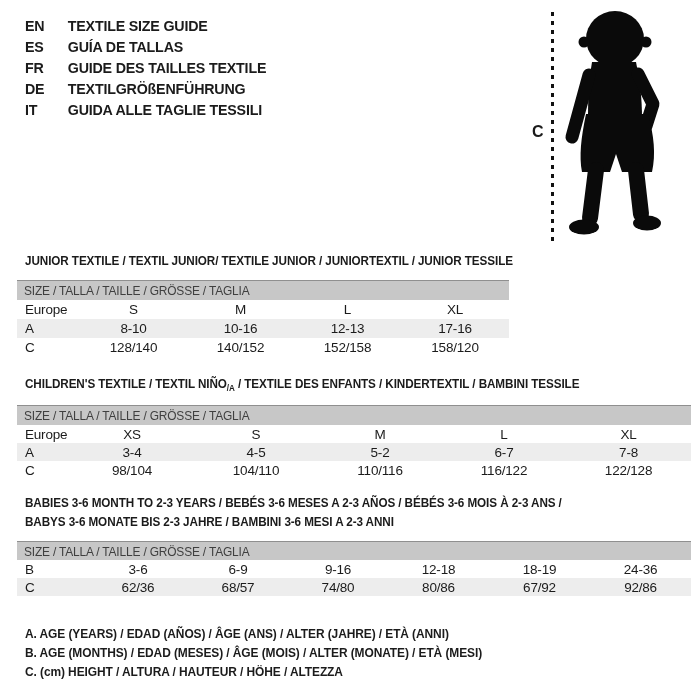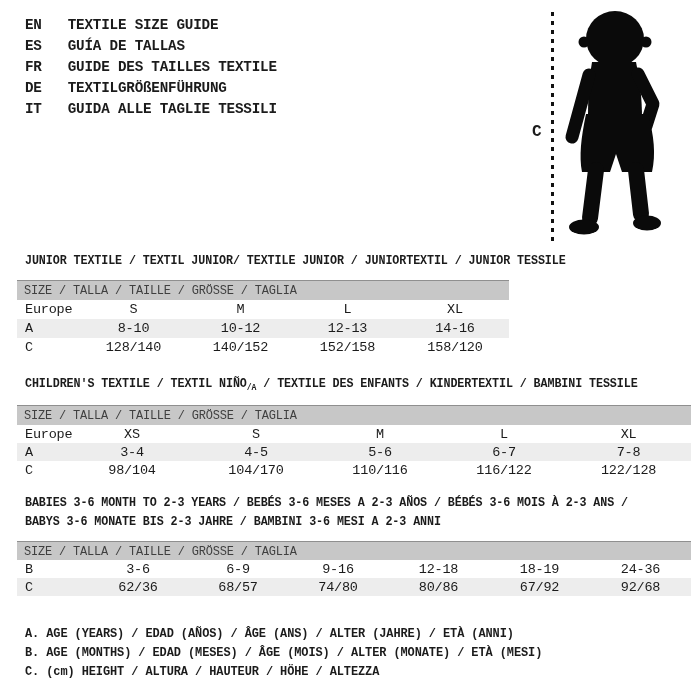--- a/index.html
+++ b/index.html
@@ -1,18 +1,18 @@
 <!DOCTYPE html>
 <html><head>
 <meta charset="utf-8">
 <style>
   html,body{margin:0;padding:0;background:#fff;}
   #canvas{
     position:relative;width:700px;height:700px;background:#ffffff;overflow:hidden;
-    font-family:Liberation Mono, monospace;color:#1b1b1b;
+    font-family:Liberation Sans, sans-serif;color:#1b1b1b;
   }
   
   #lang-list{position:absolute;left:25px;top:15px;transform:scaleX(.95);transform-origin:left top;}
   .lang-row{display:flex;height:21px;align-items:center;font-weight:bold;font-size:15px;letter-spacing:-.2px;white-space:nowrap;}
   .lang-code{width:45px;flex:0 0 45px;}
   
   #dotted-line{position:absolute;left:551px;top:12px;width:3px;height:230px;
     background:repeating-linear-gradient(to bottom,#111 0 4px,transparent 4px 9px);}
   #figure-label{position:absolute;left:532px;top:123px;font-weight:bold;font-size:16px;}
   #silhouette{position:absolute;left:556px;top:6px;}
@@ -96,23 +96,23 @@
     <tr>
       <td class="rowlabel">Europe</td>
       <td>S</td>
       <td>M</td>
       <td>L</td>
       <td>XL</td>
     </tr>
     <tr class="shade">
       <td class="rowlabel">A</td>
       <td>8-10</td>
-      <td>10-12</td>
+      <td>10-16</td>
       <td>12-13</td>
-      <td>14-16</td>
+      <td>17-16</td>
     </tr>
     <tr>
       <td class="rowlabel">C</td>
       <td>128/140</td>
       <td>140/152</td>
       <td>152/158</td>
       <td>158/120</td>
     </tr>
   </tbody>
     </table>
@@ -137,28 +137,28 @@
       <td>XS</td>
       <td>S</td>
       <td>M</td>
       <td>L</td>
       <td>XL</td>
     </tr>
     <tr class="shade">
       <td class="rowlabel">A</td>
       <td>3-4</td>
       <td>4-5</td>
-      <td>5-6</td>
+      <td>5-2</td>
       <td>6-7</td>
       <td>7-8</td>
     </tr>
     <tr>
       <td class="rowlabel">C</td>
       <td>98/104</td>
-      <td>104/170</td>
+      <td>104/110</td>
       <td>110/116</td>
       <td>116/122</td>
       <td>122/128</td>
     </tr>
   </tbody>
     </table>
 
   <div class="section-title" style="top:494px">
     <div>BABIES 3-6 MONTH TO 2-3 YEARS / BEBÉS 3-6 MESES A 2-3 AÑOS / BÉBÉS 3-6 MOIS À 2-3 ANS /</div>
     <div>BABYS 3-6 MONATE BIS 2-3 JAHRE / BAMBINI 3-6 MESI A 2-3 ANNI</div>
@@ -187,21 +187,21 @@
       <td>18-19</td>
       <td>24-36</td>
     </tr>
     <tr class="shade">
       <td class="rowlabel">C</td>
       <td>62/36</td>
       <td>68/57</td>
       <td>74/80</td>
       <td>80/86</td>
       <td>67/92</td>
-      <td>92/68</td>
+      <td>92/86</td>
     </tr>
   </tbody>
     </table>
 
   <div id="footnotes">
     <div>A. AGE (YEARS) / EDAD (AÑOS) / ÂGE (ANS) / ALTER (JAHRE) / ETÀ (ANNI)</div>
     <div>B. AGE (MONTHS) / EDAD (MESES) / ÂGE (MOIS) / ALTER (MONATE) / ETÀ (MESI)</div>
     <div>C. (cm) HEIGHT / ALTURA / HAUTEUR / HÖHE / ALTEZZA</div>
   </div>
 

